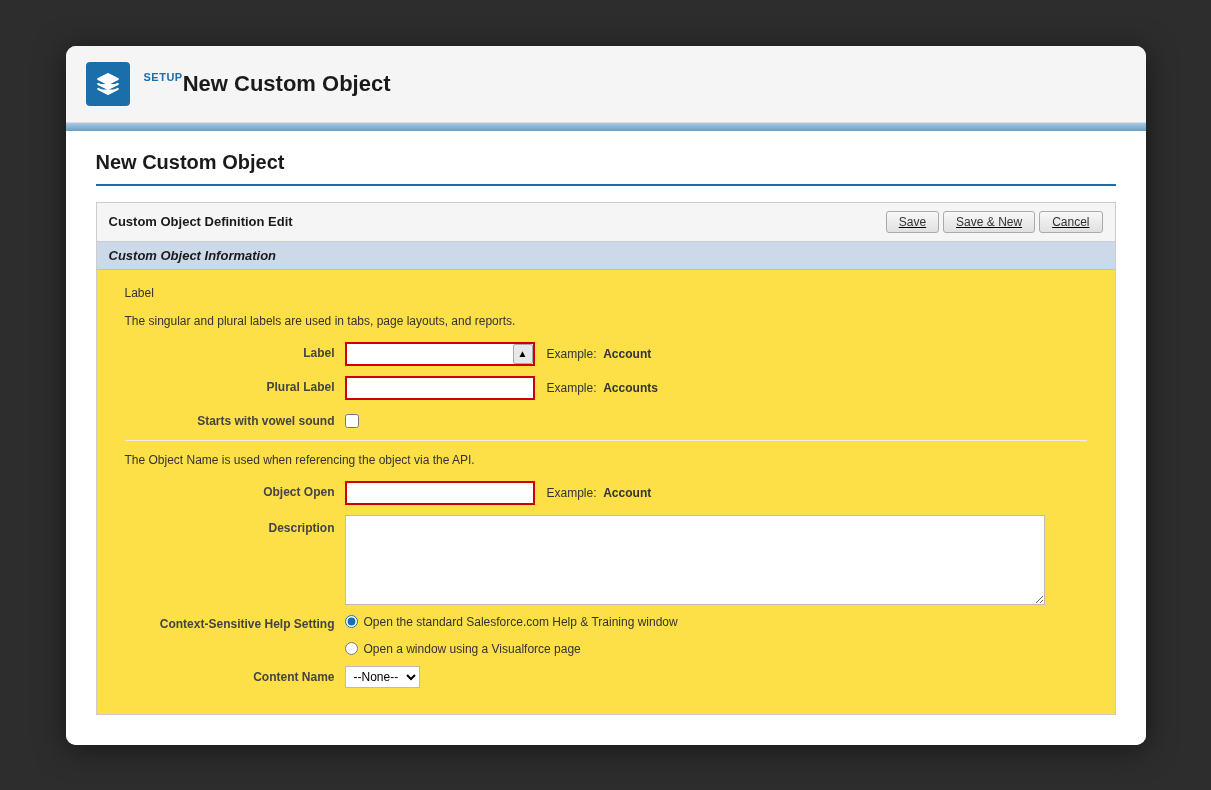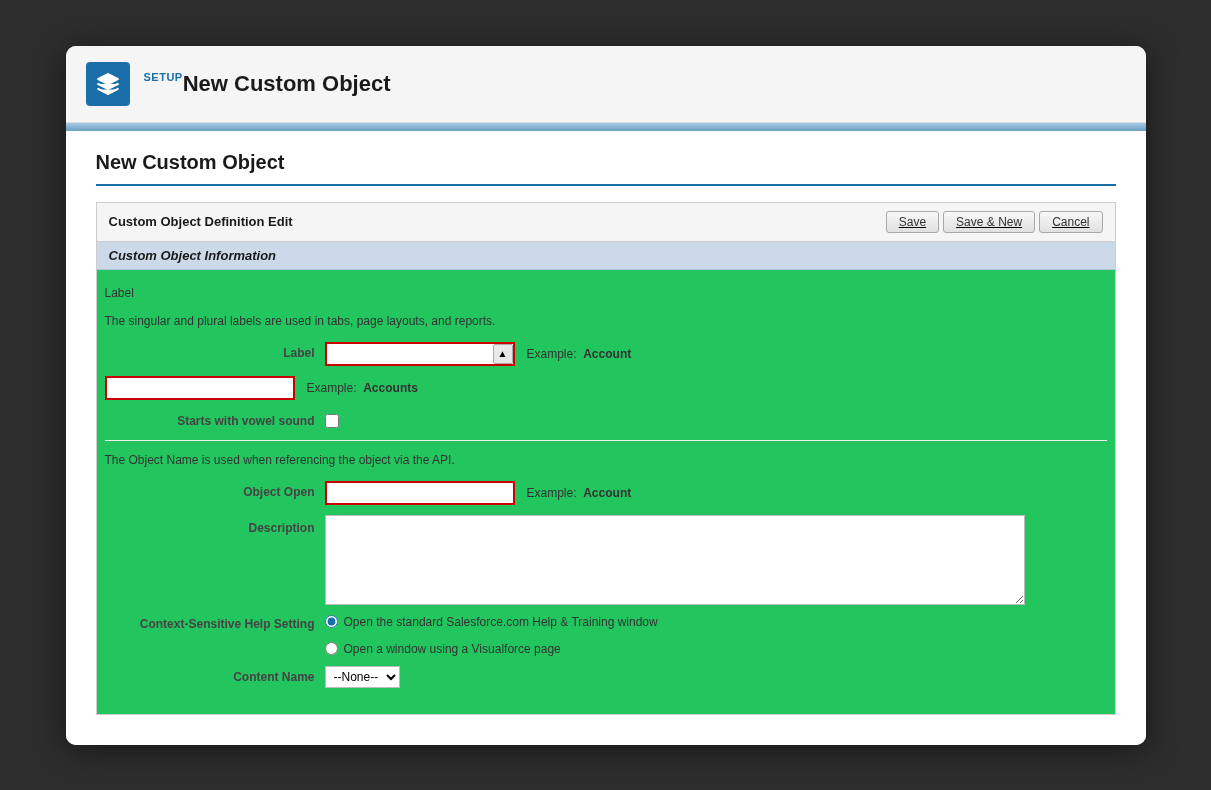--- a/index.html
+++ b/index.html
@@ -131,22 +131,22 @@
       padding: 6px 12px;
       font-weight: bold;
       font-size: 13px;
       color: #1a1a1a;
       border-bottom: 1px solid #b0c4d8;
       font-style: italic;
     }
 
     
     .form-body {
-      padding: 16px 8px;
-      background: #22c55e;
+      padding: 16px 28px;
+      background: #fde047;
     }
 
     .form-info-text {
       color: #333;
       font-size: 12px;
       margin-bottom: 14px;
     }
 
     .form-row {
       display: flex;
@@ -319,20 +319,21 @@
               <div class="input-icon-btn">▲</div>
             </div>
             <span class="example-text">
               <span>Example:&nbsp;</span>
               <span class="example-value">Account</span>
             </span>
           </div>
         </div>
 
         <div class="form-row">
+          <div class="form-label">Plural Label</div>
           <div class="form-field">
             <input type="text" style="width: 190px; height: 24px; border: 2px solid rgb(204, 0, 0); padding: 2px 4px; font-size: 12px; outline: none;">
             <span class="example-text">
               <span>Example:&nbsp;</span>
               <span class="example-value">Accounts</span>
             </span>
           </div>
         </div>
 
         <div class="form-row">

